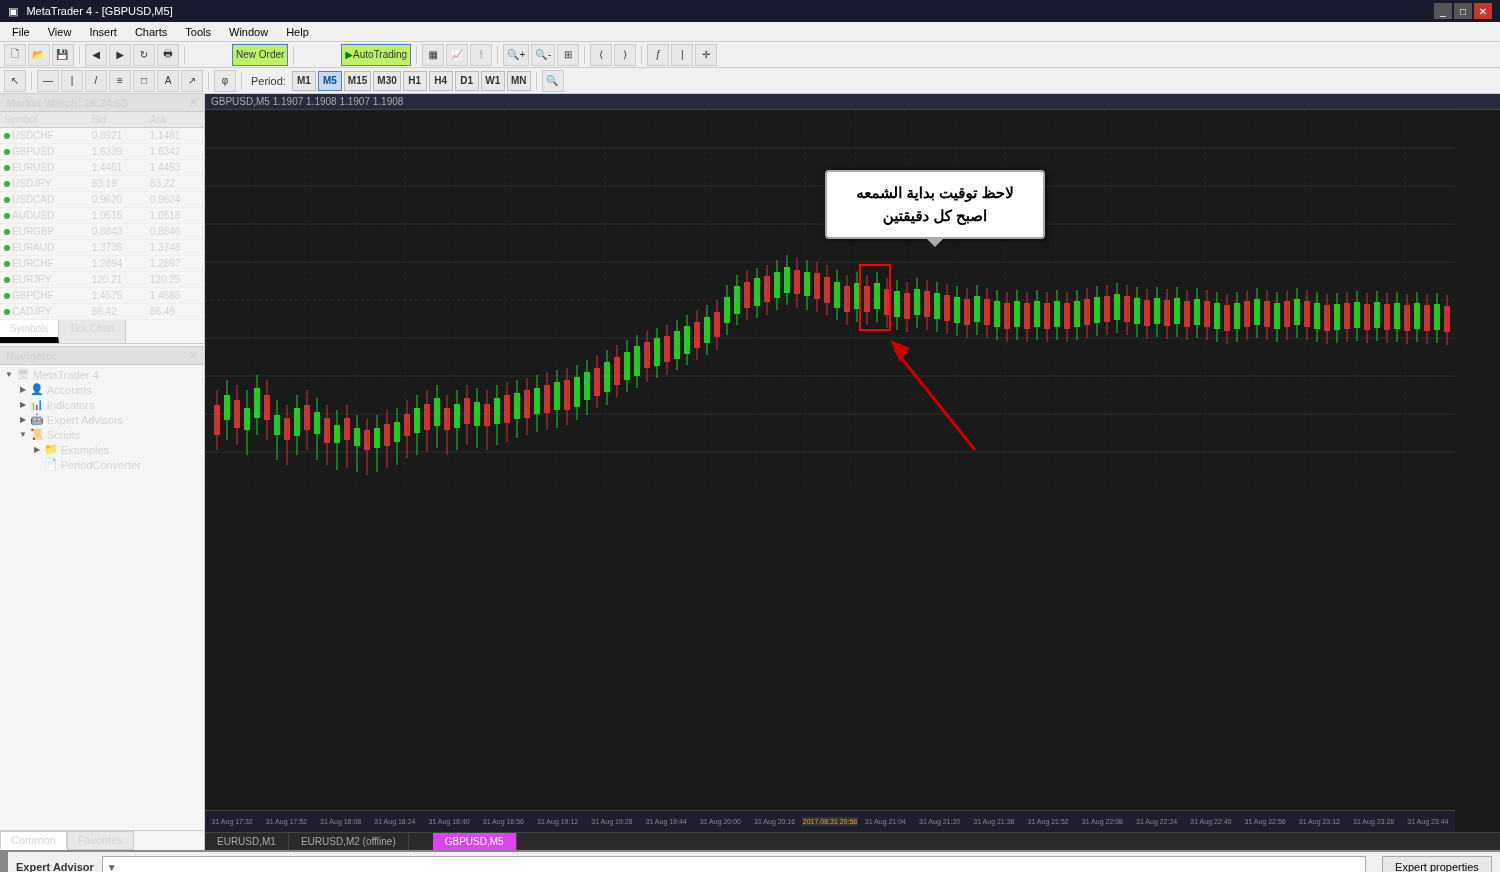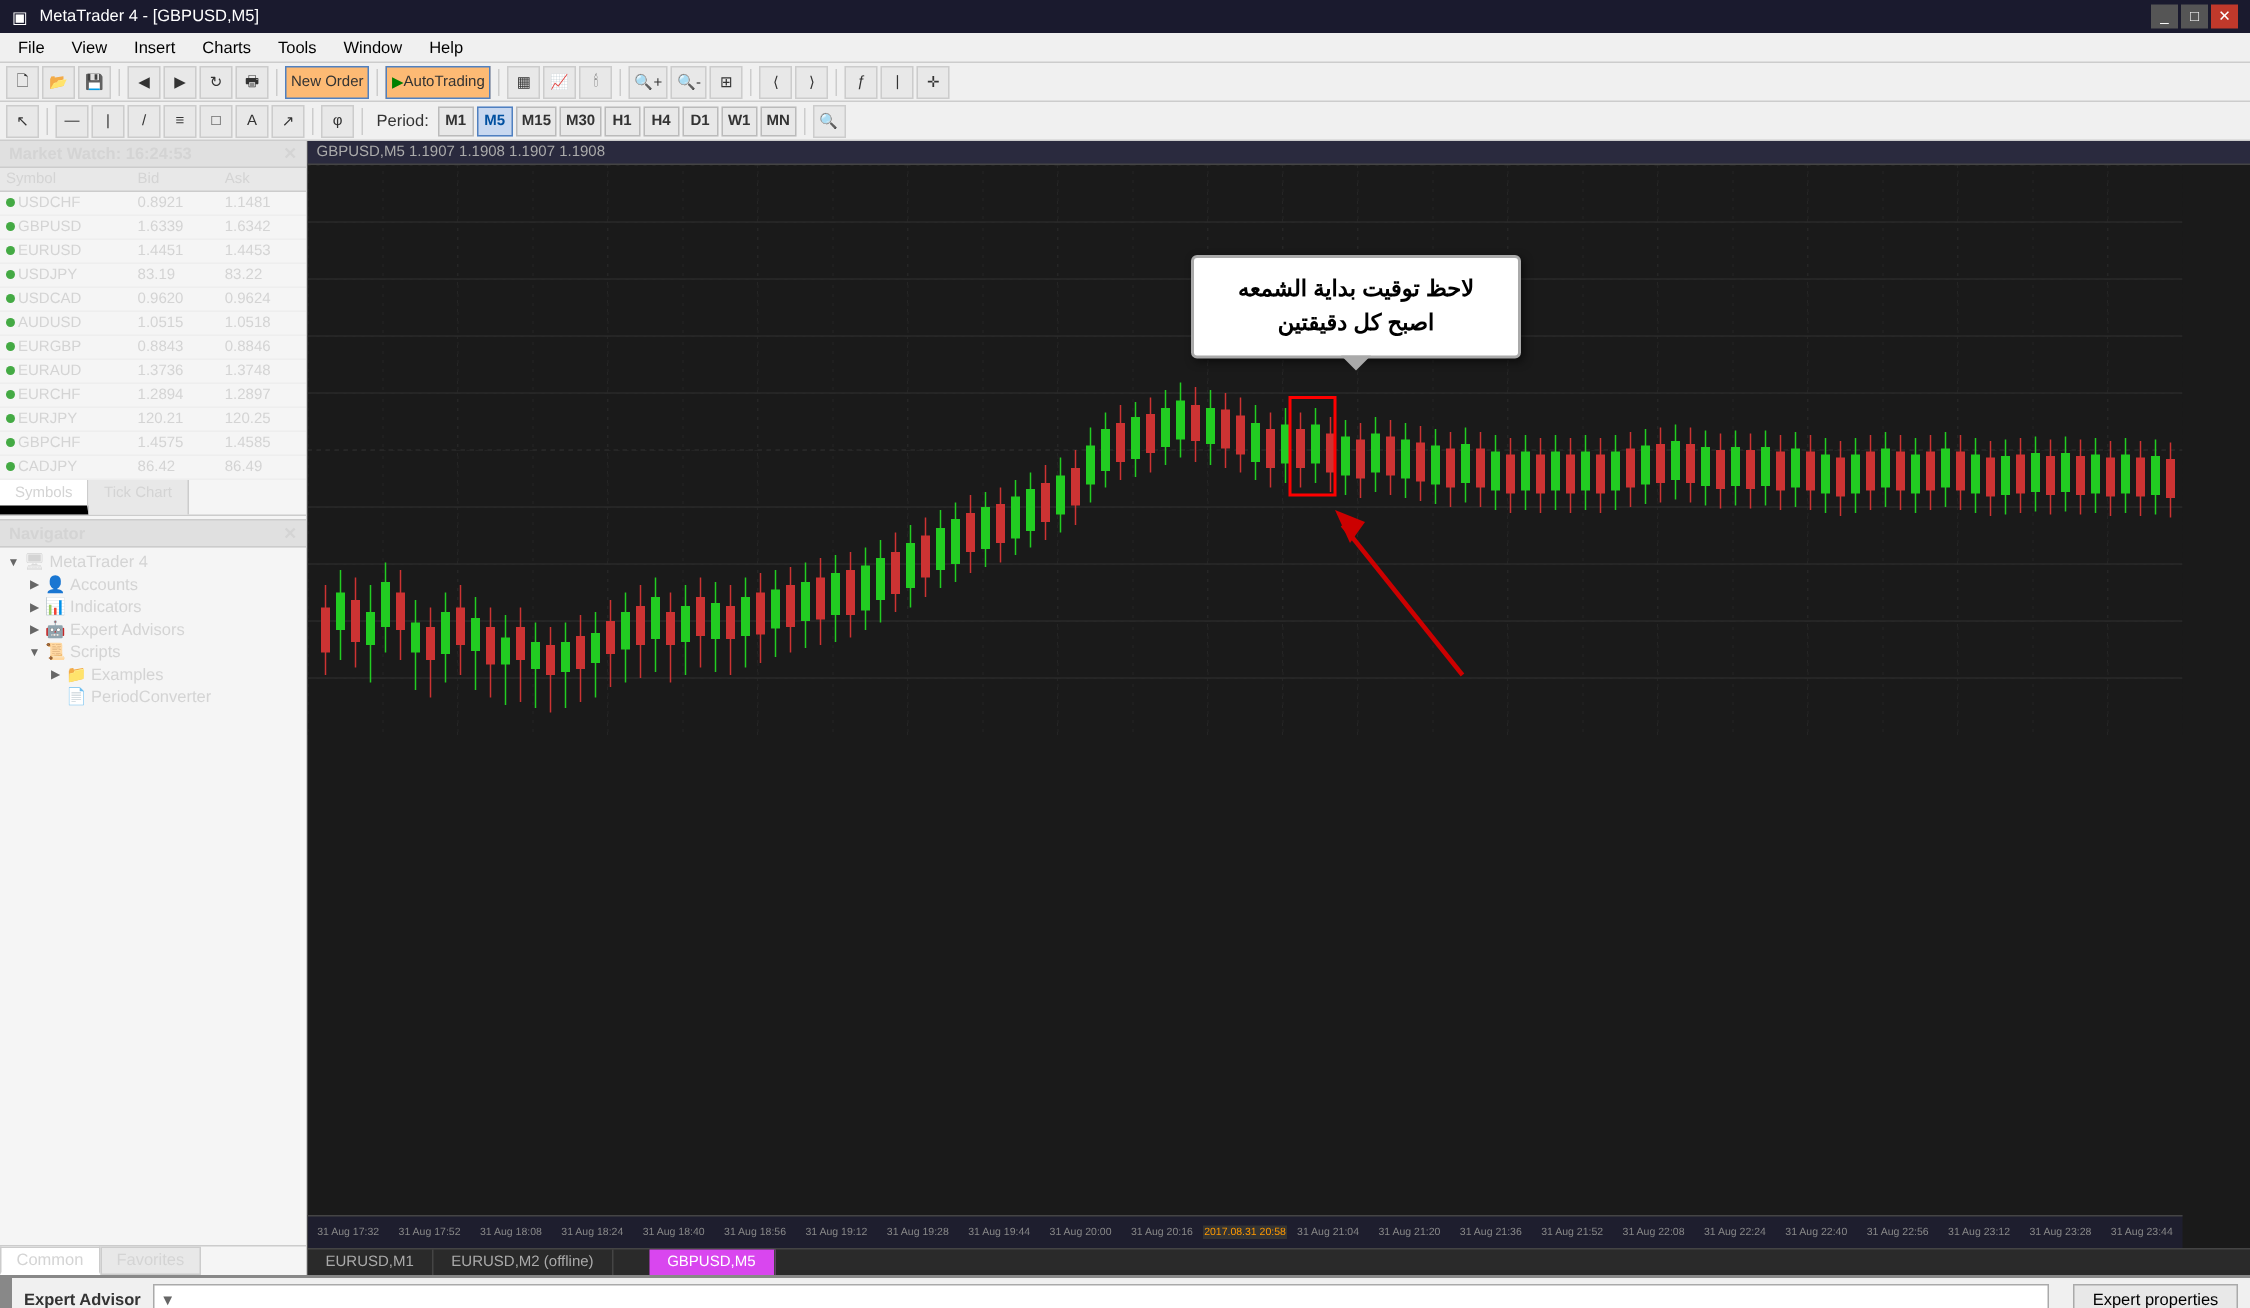--- a/index.html
+++ b/index.html
@@ -51,21 +51,21 @@
       background: #e8e8e8;
       border: 1px solid #ccc;
       cursor: pointer;
       display: flex;
       align-items: center;
       justify-content: center;
       font-size: 10px;
       color: #333;
       padding: 0 3px;
     }
-    .tb-tool-btn.active { background: #fdba74; border-color: #5080c0; }
+    .tb-tool-btn.active { background: #bef264; border-color: #5080c0; margin-left: 42px; }
     .period-btn {
       height: 20px;
       min-width: 24px;
       background: #e8e8e8;
       border: 1px solid #bbb;
       cursor: pointer;
       font-size: 10px;
       font-weight: bold;
       color: #333;
       display: flex; align-items: center; justify-content: center;
@@ -910,21 +910,21 @@
 
           <rect x="655" y="155" width="30" height="65" fill="none" stroke="#ff0000" stroke-width="2"></rect>
         </g>
 
         <g>
           <line x1="770" y1="340" x2="690" y2="240" stroke="#cc0000" stroke-width="3"></line>
           <polygon points="685,230 695,252 705,238" fill="#cc0000"></polygon>
         </g>
       </svg>
 
-      <div class="annotation-popup" style="left: 589px; top: 60px; width: 220px;">
+      <div class="annotation-popup" style="left: 620px; top: 60px; width: 220px;">
         <div style="font-size:15px;line-height:1.5;">لاحظ توقيت بداية الشمعه</div>
         <div style="font-size:15px;line-height:1.5;">اصبح كل دقيقتين</div>
       </div>
 
 
       <div class="time-axis">
         <span class="time-label" style="font-size:7px;">31 Aug 17:32</span>
         <span class="time-label" style="font-size:7px;">31 Aug 17:52</span>
         <span class="time-label" style="font-size:7px;">31 Aug 18:08</span>
         <span class="time-label" style="font-size:7px;">31 Aug 18:24</span>

